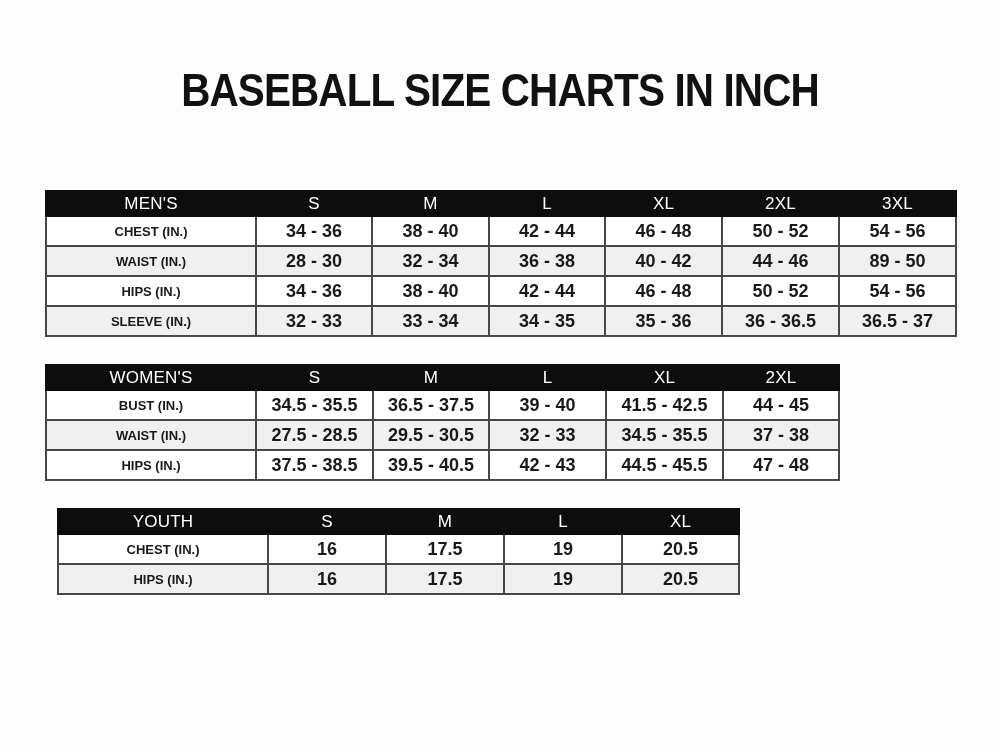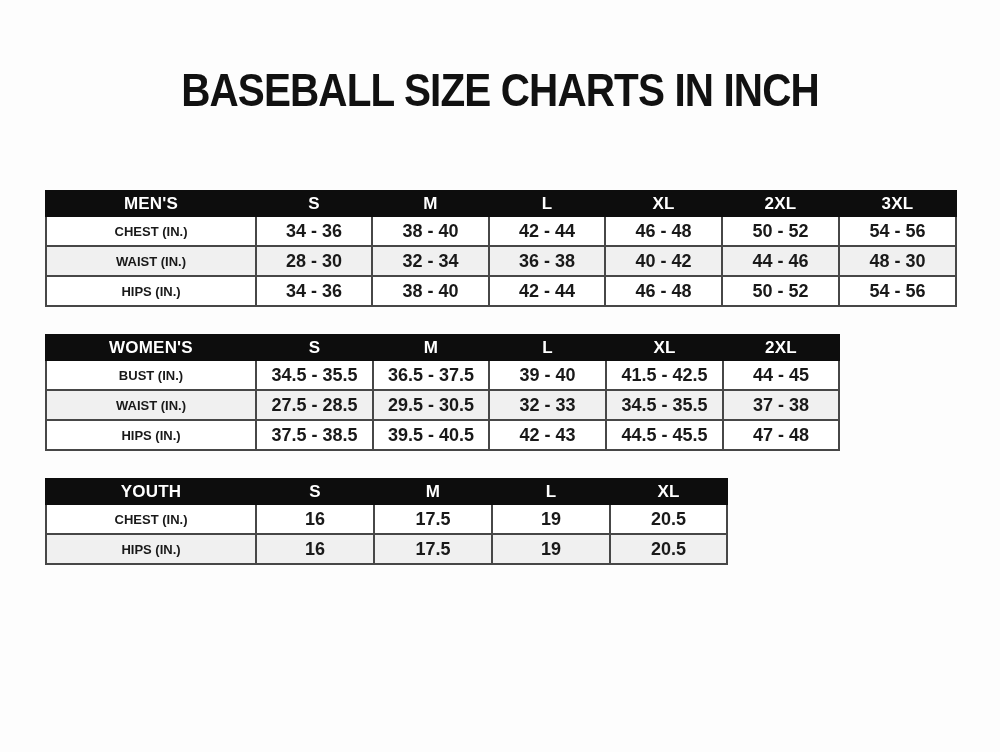--- a/index.html
+++ b/index.html
@@ -40,21 +40,21 @@
     border-collapse: collapse;
     table-layout: fixed;
     margin-bottom: 27px;
   }
   table.size-table th {
     background: #0d0d0d;
     color: #ffffff;
     border: 2px solid #0d0d0d;
     height: 23px;
     font-size: 17px;
-    font-weight: bold;
+    font-weight: normal;
     text-align: center;
     padding: 0;
     letter-spacing: 0.2px;
   }
   table.size-table td {
     border: 2px solid #474747;
     height: 28px;
     font-size: 18px;
     font-weight: bold;
     color: #191919;
@@ -108,31 +108,40 @@
             <td>50 - 52</td>
             <td>54 - 56</td>
           </tr>
           <tr>
             <td class="label-cell">WAIST (IN.)</td>
             <td>28 - 30</td>
             <td>32 - 34</td>
             <td>36 - 38</td>
             <td>40 - 42</td>
             <td>44 - 46</td>
-            <td>48 - 30</td>
+            <td>89 - 50</td>
           </tr>
           <tr>
             <td class="label-cell">HIPS (IN.)</td>
             <td>34 - 36</td>
             <td>38 - 40</td>
             <td>42 - 44</td>
             <td>46 - 48</td>
             <td>50 - 52</td>
             <td>54 - 56</td>
           </tr>
+          <tr>
+            <td class="label-cell">SLEEVE (IN.)</td>
+            <td>32 - 33</td>
+            <td>33 - 34</td>
+            <td>34 - 35</td>
+            <td>35 - 36</td>
+            <td>36 - 36.5</td>
+            <td>36.5 - 37</td>
+          </tr>
         </tbody>
       </table>
     <table class="size-table" style="width: 793px; padding-left: 48px;">
         <colgroup>
           <col style="width: 210px;">
           <col style="width: 117px;">
           <col style="width: 116px;">
           <col style="width: 117px;">
           <col style="width: 117px;">
           <col style="width: 116px;">
@@ -167,21 +176,21 @@
           <tr>
             <td class="label-cell">HIPS (IN.)</td>
             <td>37.5 - 38.5</td>
             <td>39.5 - 40.5</td>
             <td>42 - 43</td>
             <td>44.5 - 45.5</td>
             <td>47 - 48</td>
           </tr>
         </tbody>
       </table>
-    <table class="size-table" style="width: 681px;">
+    <table class="size-table" style="width: 681px; margin-left: 12px;">
         <colgroup>
           <col style="width: 210px;">
           <col style="width: 118px;">
           <col style="width: 118px;">
           <col style="width: 118px;">
           <col style="width: 117px;">
         </colgroup>
         <thead>
           <tr>
             <th>YOUTH</th>

